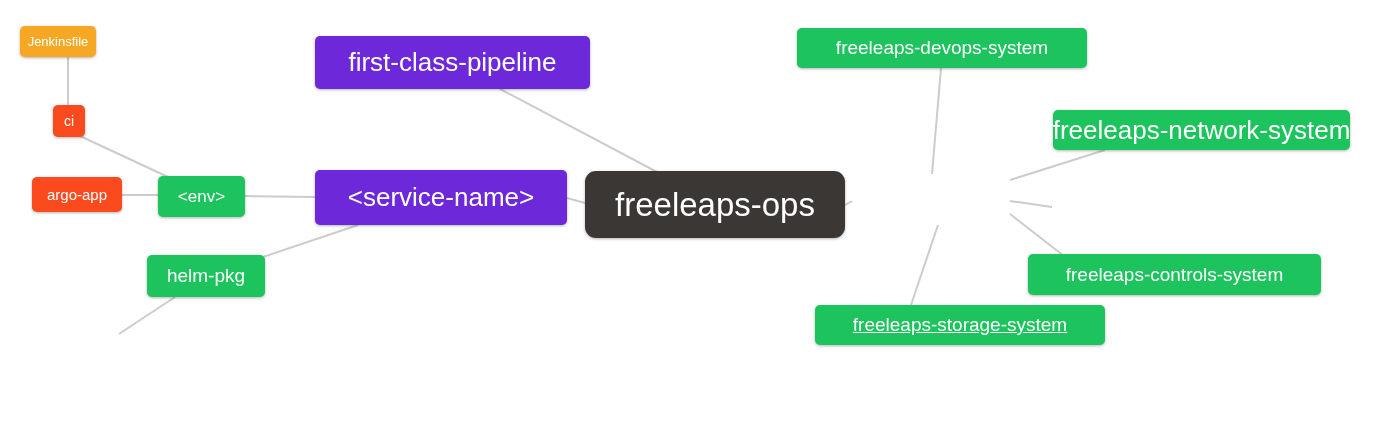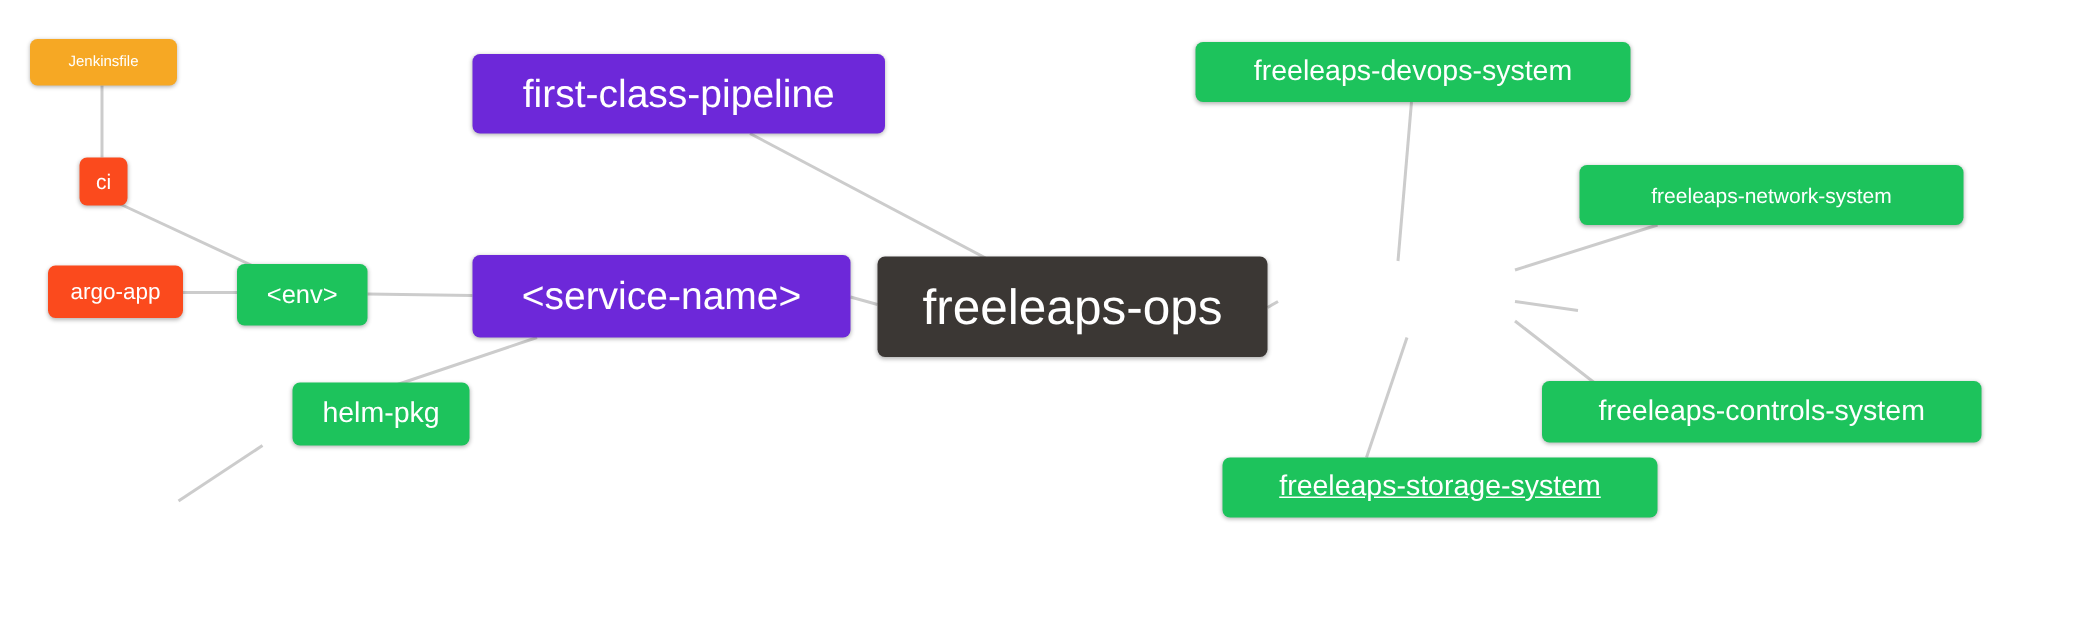--- a/index.html
+++ b/index.html
@@ -27,36 +27,36 @@
     color: #ffffff;
     border-radius: 5px;
     box-shadow: 0 1px 3px rgba(0,0,0,0.30);
     white-space: nowrap;
     cursor: pointer;
     box-sizing: border-box;
     user-select: none;
   }
   .green  { background: #1dc35c; }
   .blue   { background: #6d28d9; }
-  .dark   { background: #3b3734; }
+  .dark   { background: #3b3734; border-radius: 11px; }
   .red    { background: #fb4a1d; }
   .orange { background: #f6a824; }
 
-  #n-jenkinsfile { left: 20px;  top: 26px;  width: 98px;  height: 31px; font-size: 10px; text-align: right; }
+  #n-jenkinsfile { left: 20px;  top: 26px;  width: 76px;  height: 31px; font-size: 13px; text-align: right; }
   #n-ci          { left: 53px;  top: 105px; width: 32px;  height: 32px; font-size: 14px; }
   #n-argo-app    { left: 32px;  top: 177px; width: 90px;  height: 35px; font-size: 15px; }
   #n-env         { left: 158px; top: 176px; width: 87px;  height: 41px; font-size: 17px; }
-  #n-helm-pkg    { left: 147px; top: 255px; width: 118px; height: 42px; font-size: 19px; margin-left: 48px; }
+  #n-helm-pkg    { left: 147px; top: 255px; width: 118px; height: 42px; font-size: 19px; }
   #n-values      { left: 8px;   top: 333px; width: 168px; height: 32px; font-size: 15px; }
   #n-fcp         { left: 315px; top: 36px;  width: 275px; height: 53px; font-size: 26px; }
   #n-service     { left: 315px; top: 170px; width: 252px; height: 55px; font-size: 26px; }
   #n-ops         { left: 585px; top: 171px; width: 260px; height: 67px; font-size: 33px; }
   #n-manifests   { left: 852px; top: 174px; width: 158px; height: 51px; font-size: 26px; }
   #n-devops      { left: 797px; top: 28px;  width: 290px; height: 40px; font-size: 19px; }
-  #n-network     { left: 1053px;top: 110px; width: 256px; height: 40px; font-size: 14px; }
+  #n-network     { left: 1053px;top: 110px; width: 297px; height: 40px; font-size: 26px; }
   #n-monitoring  { left: 1052px;top: 185px; width: 325px; height: 42px; font-size: 19px; }
   #n-controls    { left: 1028px;top: 254px; width: 293px; height: 41px; font-size: 19px; }
   #n-storage     { left: 815px; top: 305px; width: 290px; height: 40px; font-size: 19px; text-decoration: underline; }
 </style>
 </head>
 <body>
 
 <div class="canvas">
 
   <svg class="edges" viewBox="0 0 1390 421" xmlns="http://www.w3.org/2000/svg">

